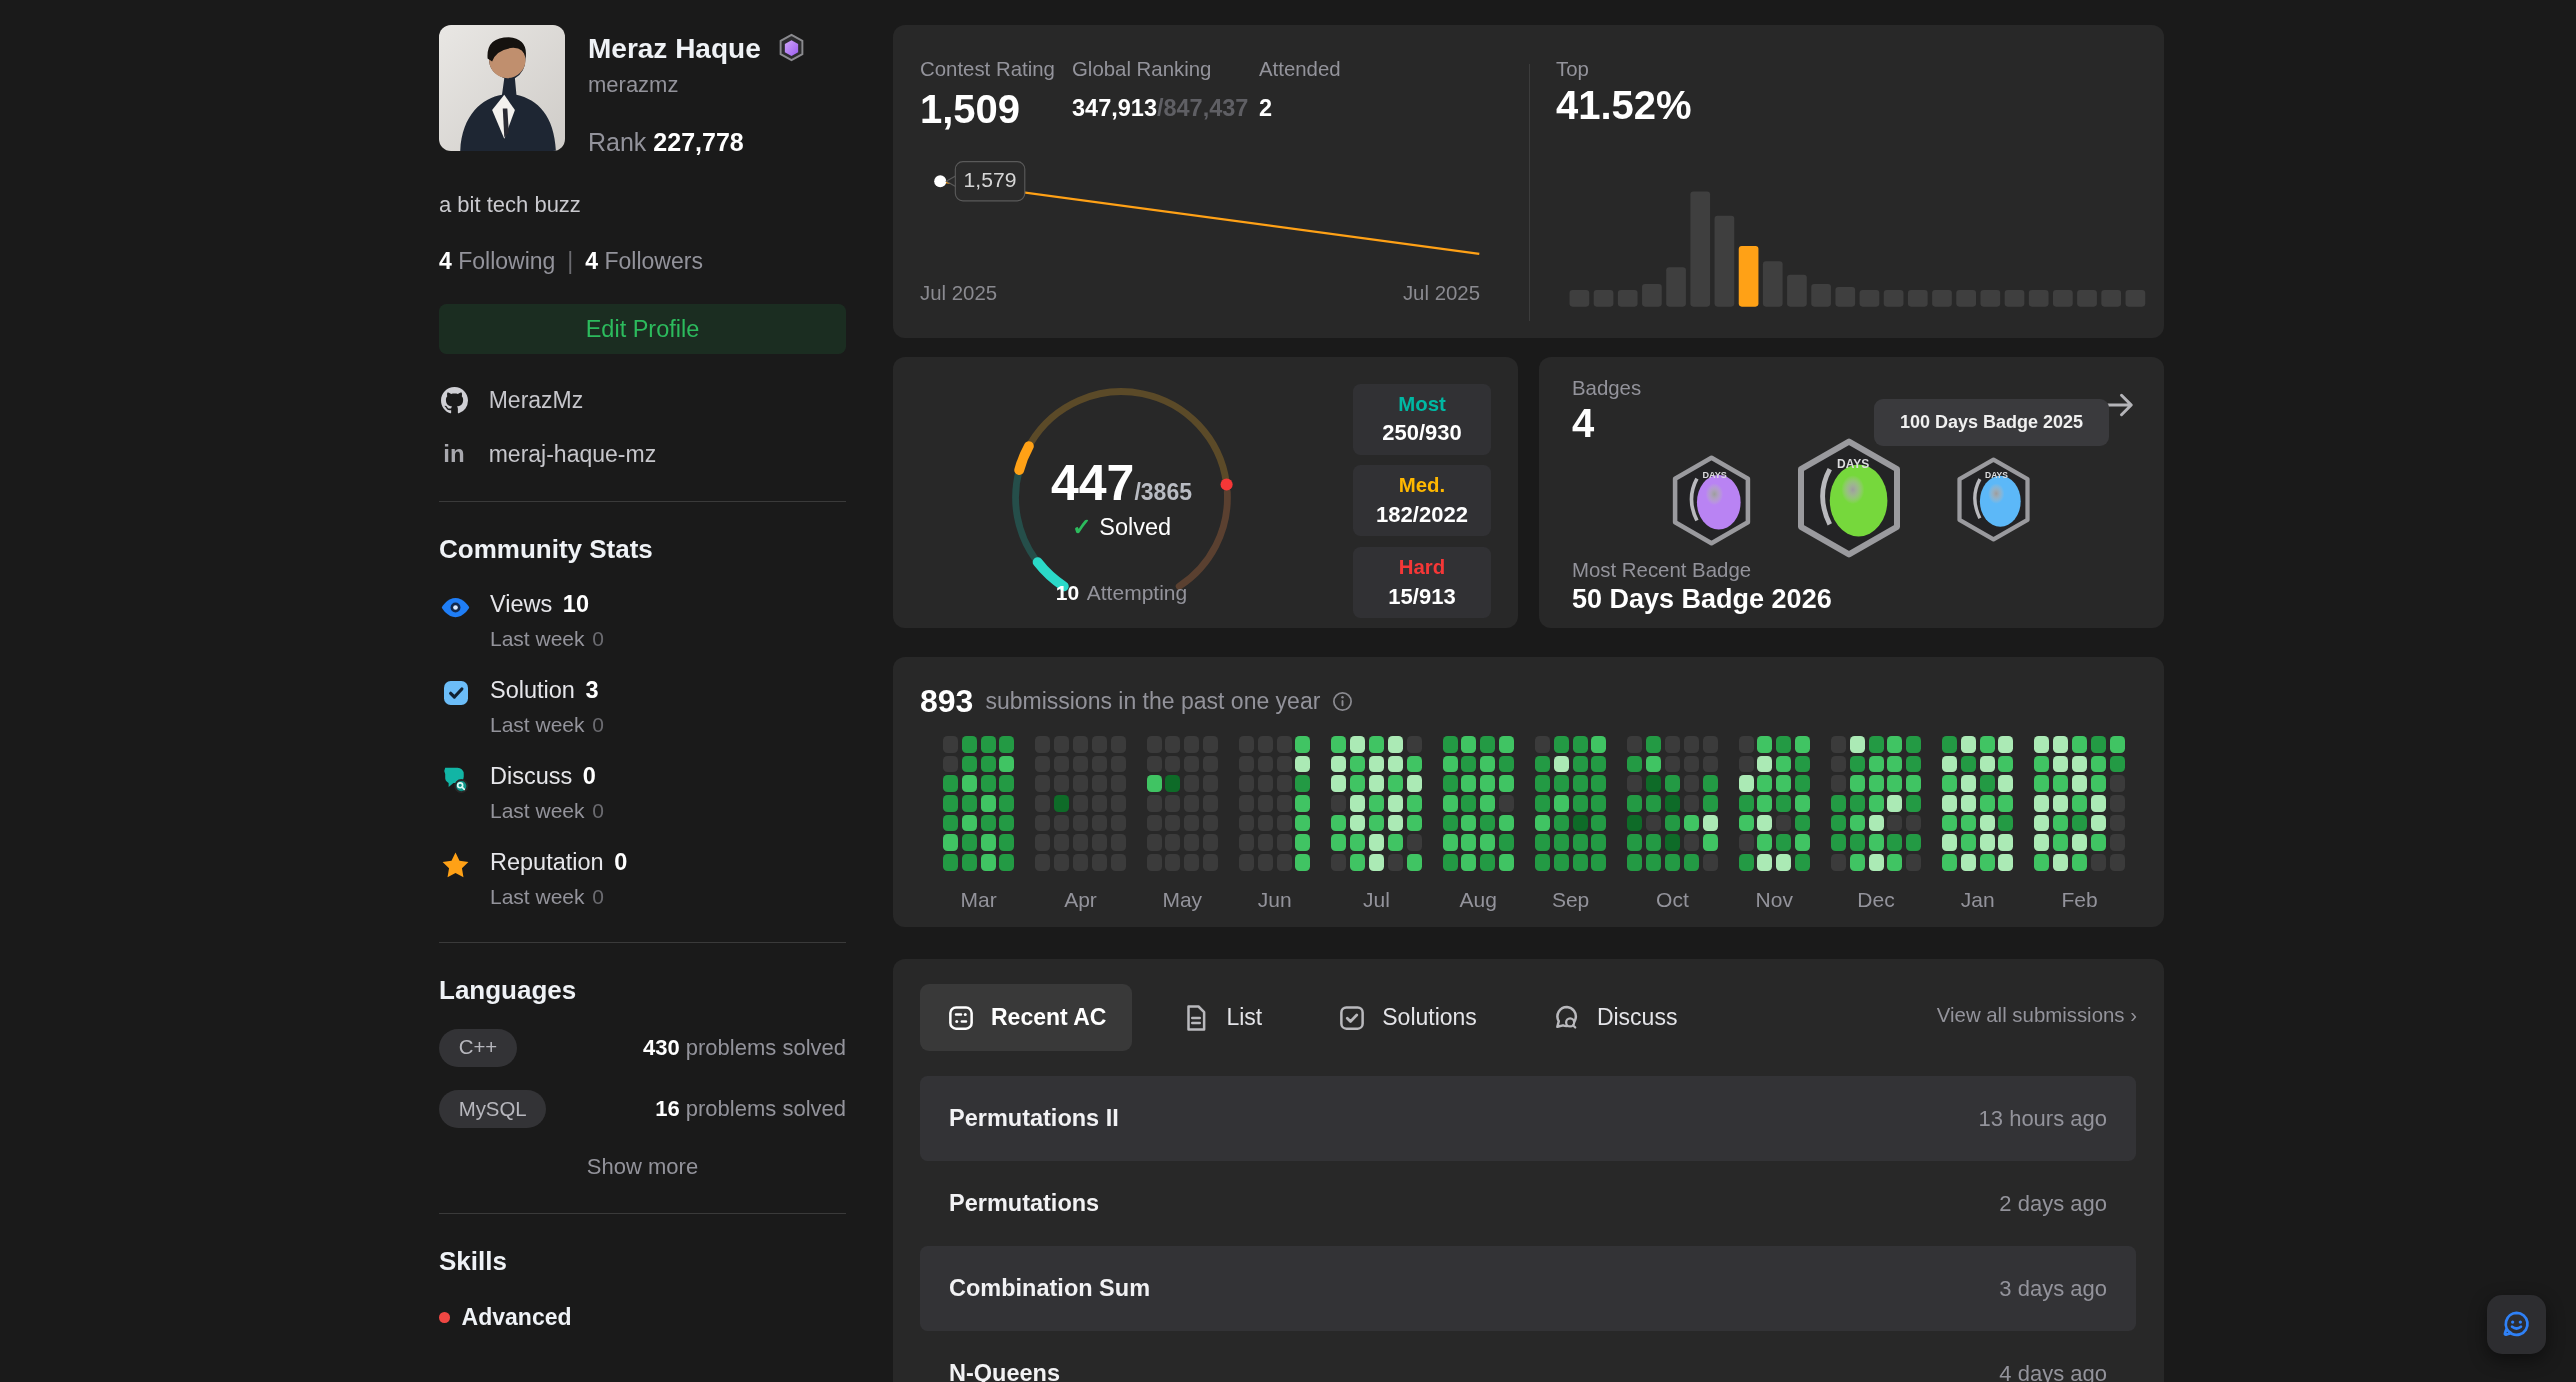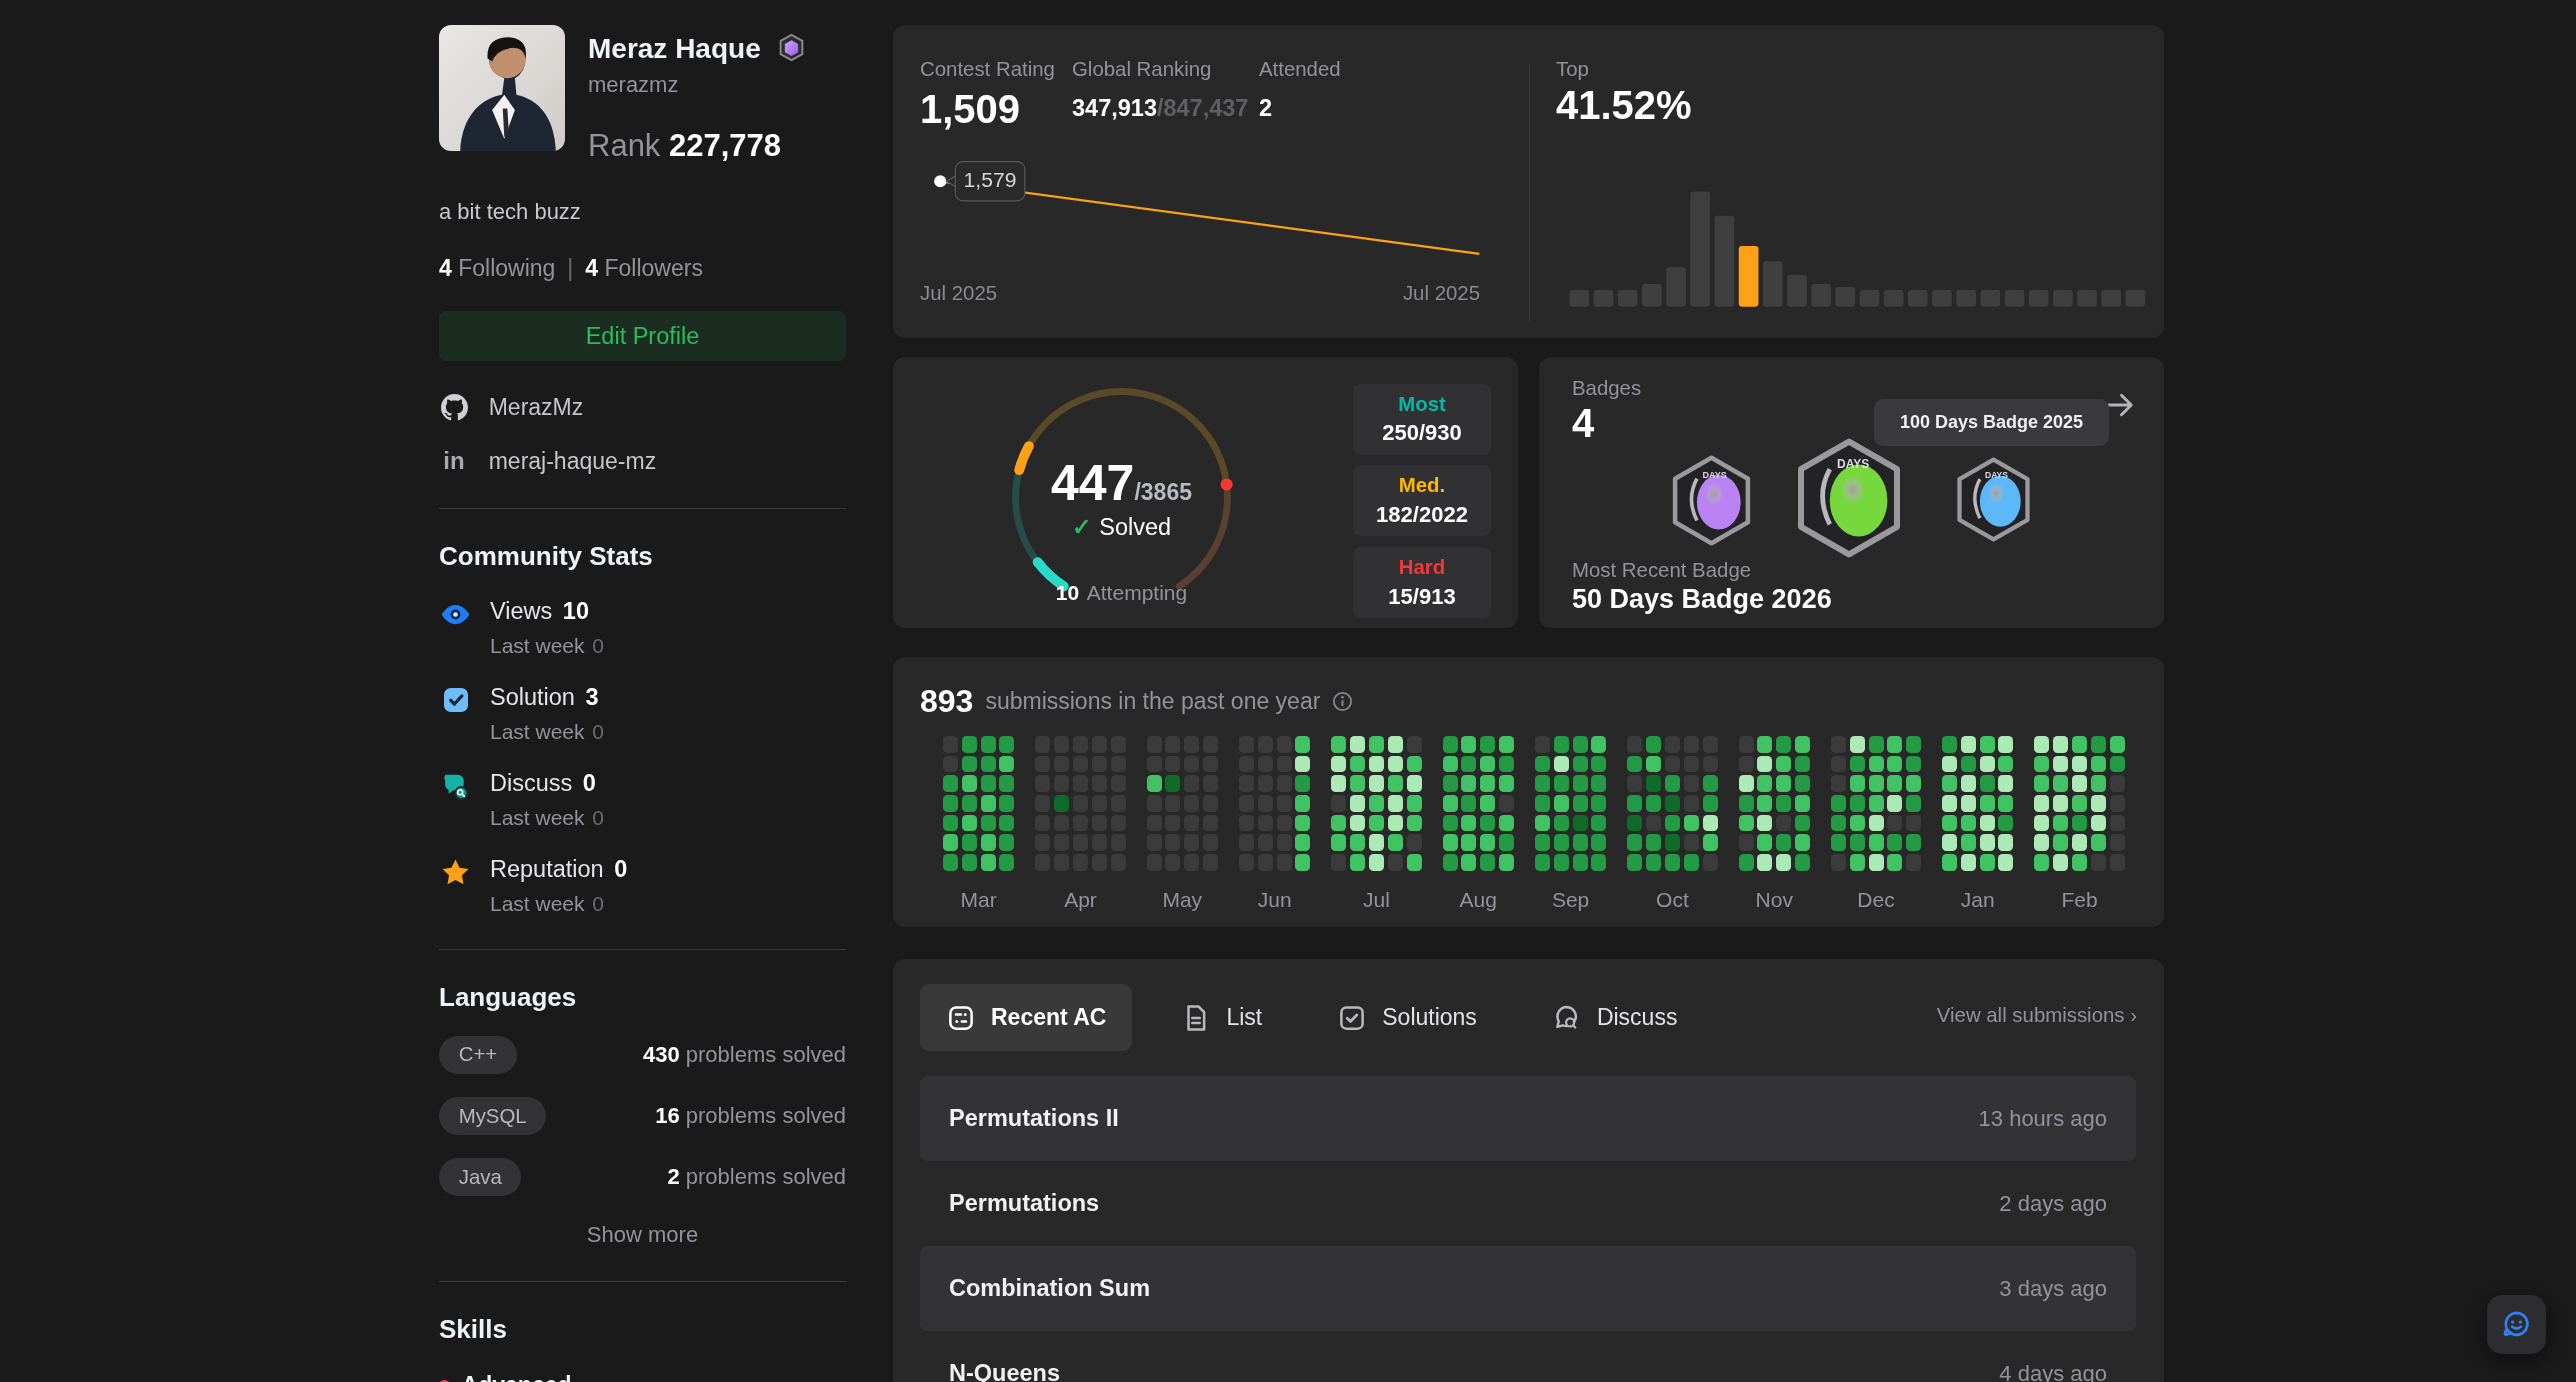--- a/index.html
+++ b/index.html
@@ -11,21 +11,21 @@
   .gray{color:#93939b;}
   .dim{color:#6b6b70;}
   .card{position:absolute;background:#282828;border-radius:12px;}
   
   .sidebar{position:absolute;left:439px;top:25px;width:407px;}
   .profile-head{display:flex;gap:23px;}
   .avatar{width:126px;height:126px;border-radius:12px;overflow:hidden;flex:0 0 auto;}
   .p-name-row{display:flex;align-items:center;gap:16px;margin-top:7.6px;}
   .p-name{font-size:28px;font-weight:bold;}
   .p-user{font-size:22px;margin-top:7.6px;}
-  .p-rank{font-size:31px;margin-top:30px;}
+  .p-rank{font-size:25px;margin-top:30px;}
   .p-rank b{color:#fff;}
   .bio{font-size:22px;color:#c9c9ce;margin-top:35px;}
   .follow-row{display:flex;gap:12px;align-items:center;margin-top:30px;font-size:23px;color:#93939b;}
   .follow-row b{color:#fff;font-weight:bold;}
   .edit-btn{margin-top:29px;width:100%;height:50px;border:none;border-radius:7.6px;
     background:rgba(44,187,93,0.12);color:#2cbb5d;font-size:23.5px;font-family:inherit;cursor:pointer;}
   .social-row{display:flex;align-items:center;gap:19.7px;margin-top:33px;font-size:23px;color:#c6c6cb;}
   .social-row .sicon{width:30px;display:flex;justify-content:center;}
   .divider{height:0.8px;background:#3a3a3a;margin-top:33px;}
   .side-h{font-size:26px;font-weight:bold;margin-top:32px;}
@@ -223,24 +223,20 @@
   <div class="side-h">Languages</div>
   <div>
       <div class="lang-row">
         <span class="pill">C++</span>
         <span class="lang-right"><b>430</b><span>problems solved</span></span>
       </div>
       <div class="lang-row">
         <span class="pill">MySQL</span>
         <span class="lang-right"><b>16</b><span>problems solved</span></span>
       </div>
-      <div class="lang-row">
-        <span class="pill">Java</span>
-        <span class="lang-right"><b>2</b><span>problems solved</span></span>
-      </div>
     </div>
   <div class="show-more">Show more</div>
 
   <div class="divider"></div>
   <div class="side-h">Skills</div>
   <div class="skill-level">
     <span class="skill-dot" style="background: rgb(239, 71, 67);"></span>
     <span>Advanced</span>
   </div>
   

